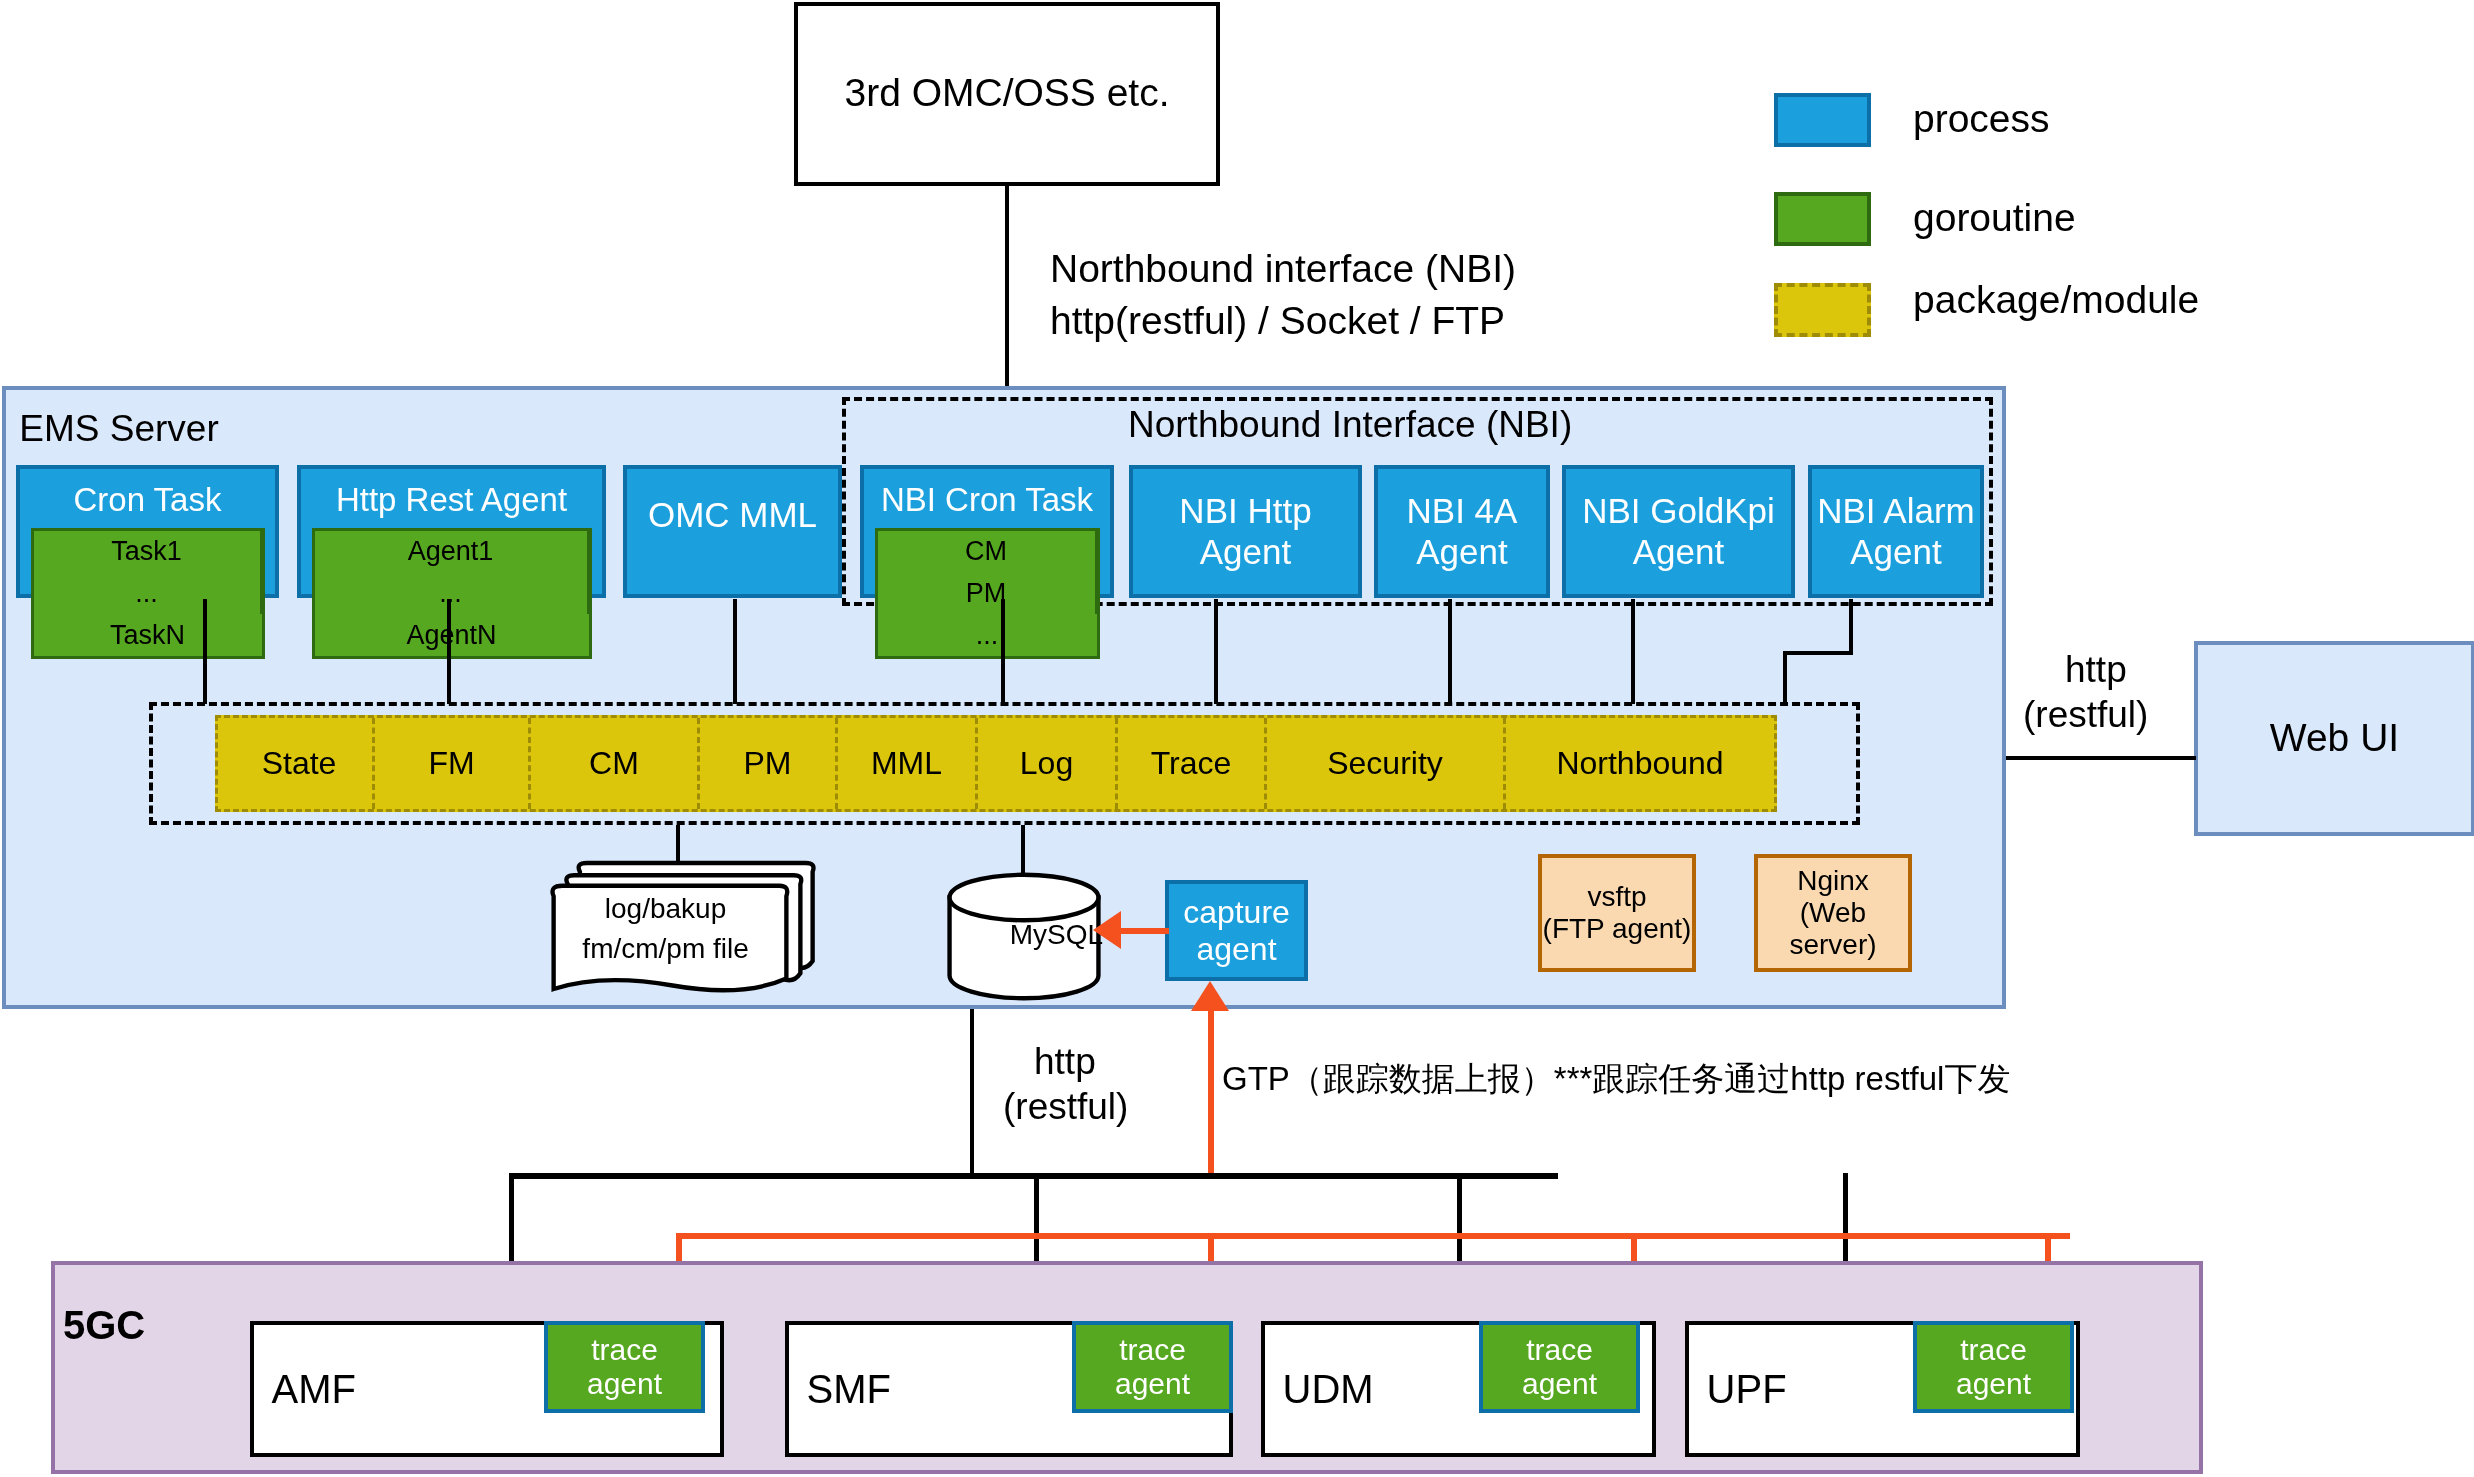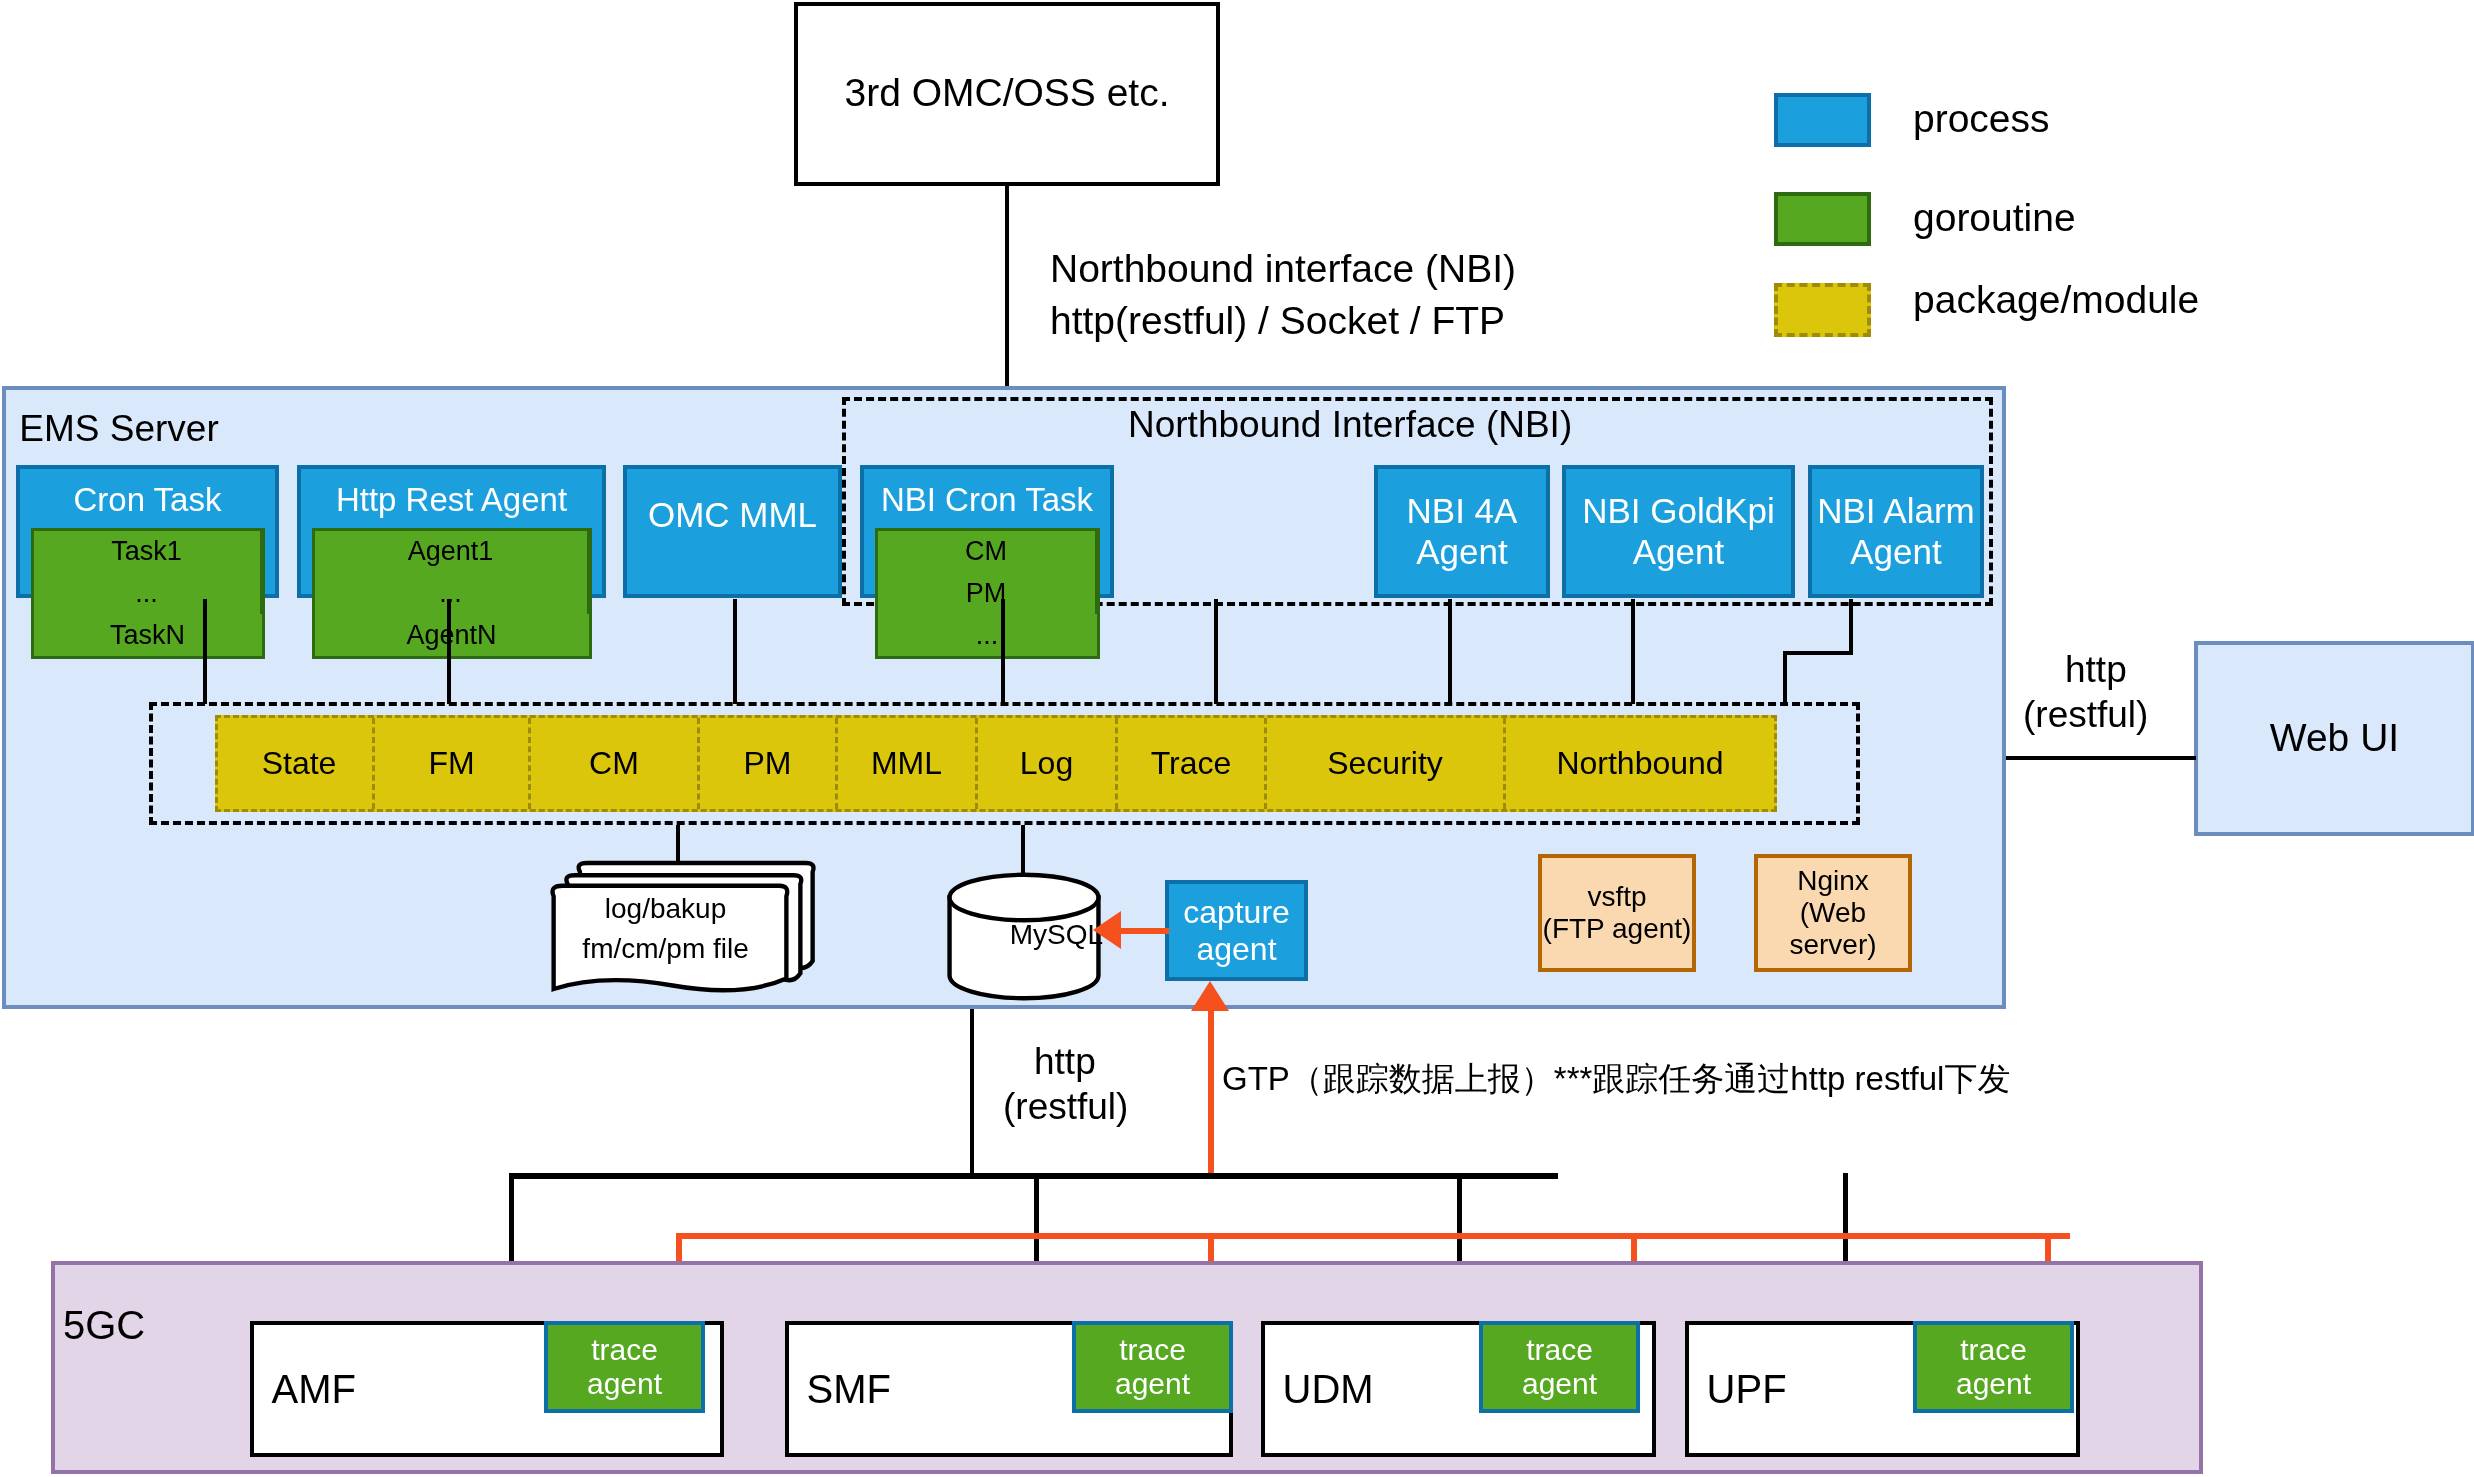--- a/index.html
+++ b/index.html
@@ -29,21 +29,21 @@
   .modcell{display:flex;align-items:center;justify-content:center;color:#000;
            font-size:32px;border-right:3.5px dashed #9E8B06;box-sizing:border-box;height:100%;}
   .modcell:last-child{border-right:none;}
 
   
   .ems-panel{position:absolute;background:#DAE8FC;border:4.4px solid #6C8EBF;box-sizing:border-box;}
   .gc-panel{position:absolute;background:#E1D5E7;border:4.4px solid #9673A6;box-sizing:border-box;}
   .dashed-box{position:absolute;border:4.4px dashed #000000;box-sizing:border-box;background:transparent;}
 
   .panel-title{position:absolute;font-size:37px;color:#000;}
-  .panel-title-bold{font-weight:normal;text-align:center;}
+  .panel-title-bold{font-weight:bold;text-align:center;}
 
   
   .orangebox{background:#FAD9B0;border:4.4px solid #B46504;color:#000;}
 
   
   .lightblue{background:#DAE8FC;border:4.4px solid #6C8EBF;color:#000;}
 
   
   .legend-swatch{position:absolute;box-sizing:border-box;}
   .legend-label{position:absolute;font-size:39px;color:#000;white-space:nowrap;}
@@ -114,20 +114,23 @@
 
   <div class="box process" style="left:860px;top:465px;width:254px;height:133px;font-size:33px;">
     <div class="plabel">NBI Cron Task</div>
     <div class="gostrip">
       <div class="gocell">CM</div>
       <div class="gocell">PM</div>
       <div class="gocell">...</div>
     </div>
   </div>
 
+  <div class="box process" style="left:1129px;top:465px;width:233px;height:133px;font-size:35px;justify-content:center;padding-top:0;">
+    <div class="plabel">NBI Http Agent</div>
+  </div>
 
   <div class="box process" style="left:1374px;top:465px;width:176px;height:133px;font-size:35px;justify-content:center;padding-top:0;">
     <div class="plabel">NBI 4A Agent</div>
   </div>
 
   <div class="box process" style="left:1562px;top:465px;width:233px;height:133px;font-size:35px;justify-content:center;padding-top:0;">
     <div class="plabel">NBI GoldKpi Agent</div>
   </div>
 
   <div class="box process" style="left:1808px;top:465px;width:176px;height:133px;font-size:35px;justify-content:center;padding-top:0;">

